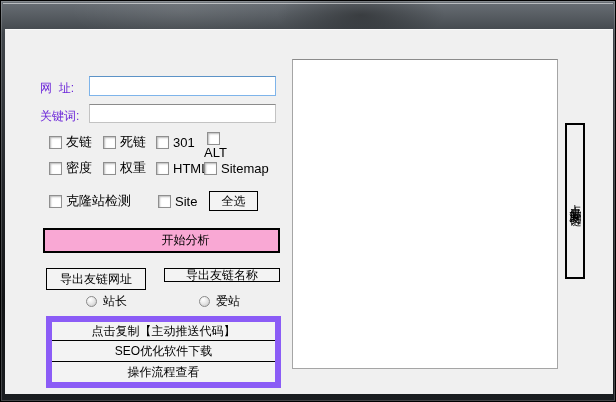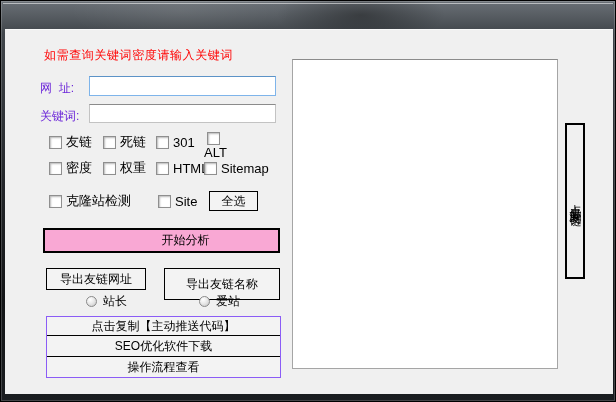--- a/index.html
+++ b/index.html
@@ -98,21 +98,21 @@
   }
   .radio-text { font-size:12px; color:#000; }
 
   .btn {
     position:absolute; background:#f3f3f3; border:1px solid #000; color:#000;
     font:12px "Liberation Sans","DejaVu Sans",sans-serif; text-align:center; cursor:default;
     display:flex; align-items:center; justify-content:center;
   }
   .btn-primary { border-width:2px; background:#f9a8d4;padding-left:48px; }
 
-  .btn-stack { position:absolute; left:41px; top:287px; width:235px; border:1px solid #8b5cf6; background:#f3f3f3;text-align:right; }
+  .btn-stack { position:absolute; left:41px; top:287px; width:235px; border:6px solid #8b5cf6; background:#f3f3f3;text-align:right; }
   .btn-stack .stack-row { height:18px; display:flex; align-items:center; justify-content:center; font-size:12px; cursor:default; }
   .btn-stack .stack-row + .stack-row { border-top:1px solid #000; height:21px; }
 
   .output {
     position:absolute; left:287px; top:30px; width:266px; height:310px;
     background:#fff; border:1px solid #a5a5a5; border-top-color:#8b8b8b;
   }
 
   .v-btn {
     position:absolute; left:560px; top:94px; width:20px; height:156px;
@@ -124,21 +124,20 @@
   }
 </style>
 </head>
 <body>
 
 <div class="window">
 
 
   <div class="client">
 
-    <div class="abs notice">如需查询关键词密度请输入关键词</div>
 
     <div class="abs fld-label" style="left:35px; top:51px;">网  址:</div>
     <input class="txt-input focused" style="left: 84px; top: 47px;" value="">
 
     <div class="abs fld-label" style="left:35px; top:79px;">关键词:</div>
     <input class="txt-input normal" style="left: 84px; top: 75px; height: 19px;" value="">
 
     <div class="cb-item" style="left:44px; top:106px;">
       <span class="cb-box"></span>
       <span class="cb-text">友链</span>
@@ -179,21 +178,21 @@
     </div>
     <div class="cb-item" style="left:153px; top:165px;">
       <span class="cb-box"></span>
       <span class="cb-text">Site</span>
     </div>
     <div class="btn" style="left:204px; top:162px; width:49px; height:20px;font-family:Liberation Mono, monospace;">全选</div>
 
     <div class="btn btn-primary" style="left:38px; top:199px; width:237px; height:25px;">开始分析</div>
 
     <div class="btn" style="left:41px; top:239px; width:100px; height:22px;">导出友链网址</div>
-    <div class="btn" style="left:159px; top:239px; width:116px; height:32px;">导出友链名称</div>
+    <div class="btn" style="left:159px; top:239px; width:116px; height:14px;">导出友链名称</div>
 
     <div class="radio-item" style="left:81px; top:266px;justify-content:center;">
       <span class="radio-circle"></span>
       <span class="radio-text">站长</span>
     </div>
     <div class="radio-item" style="left:194px; top:266px;">
       <span class="radio-circle"></span>
       <span class="radio-text">爱站</span>
     </div>
 

